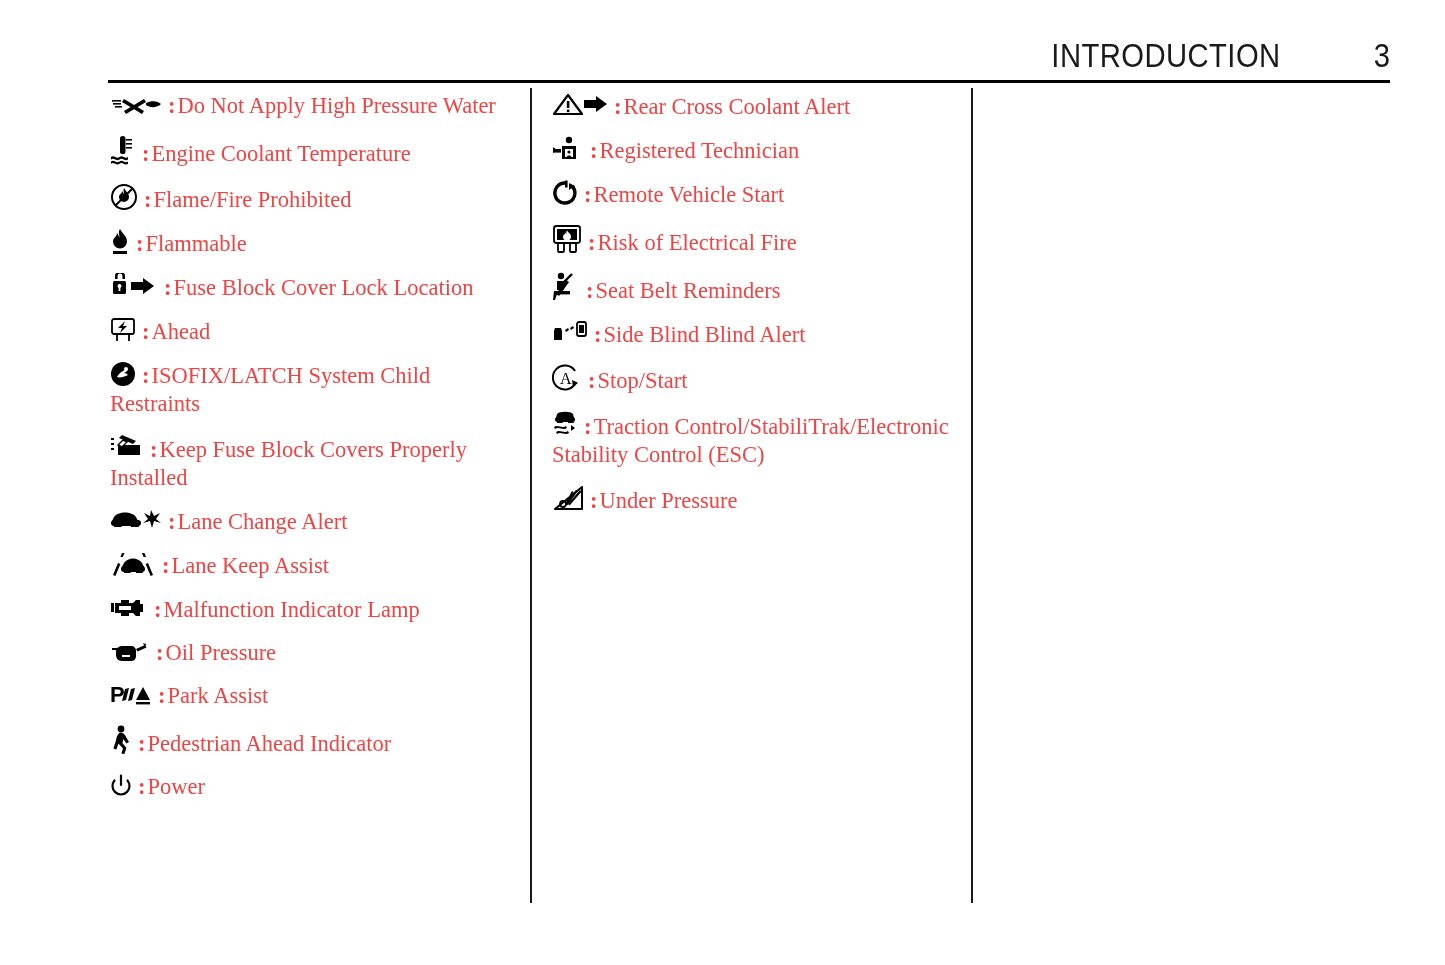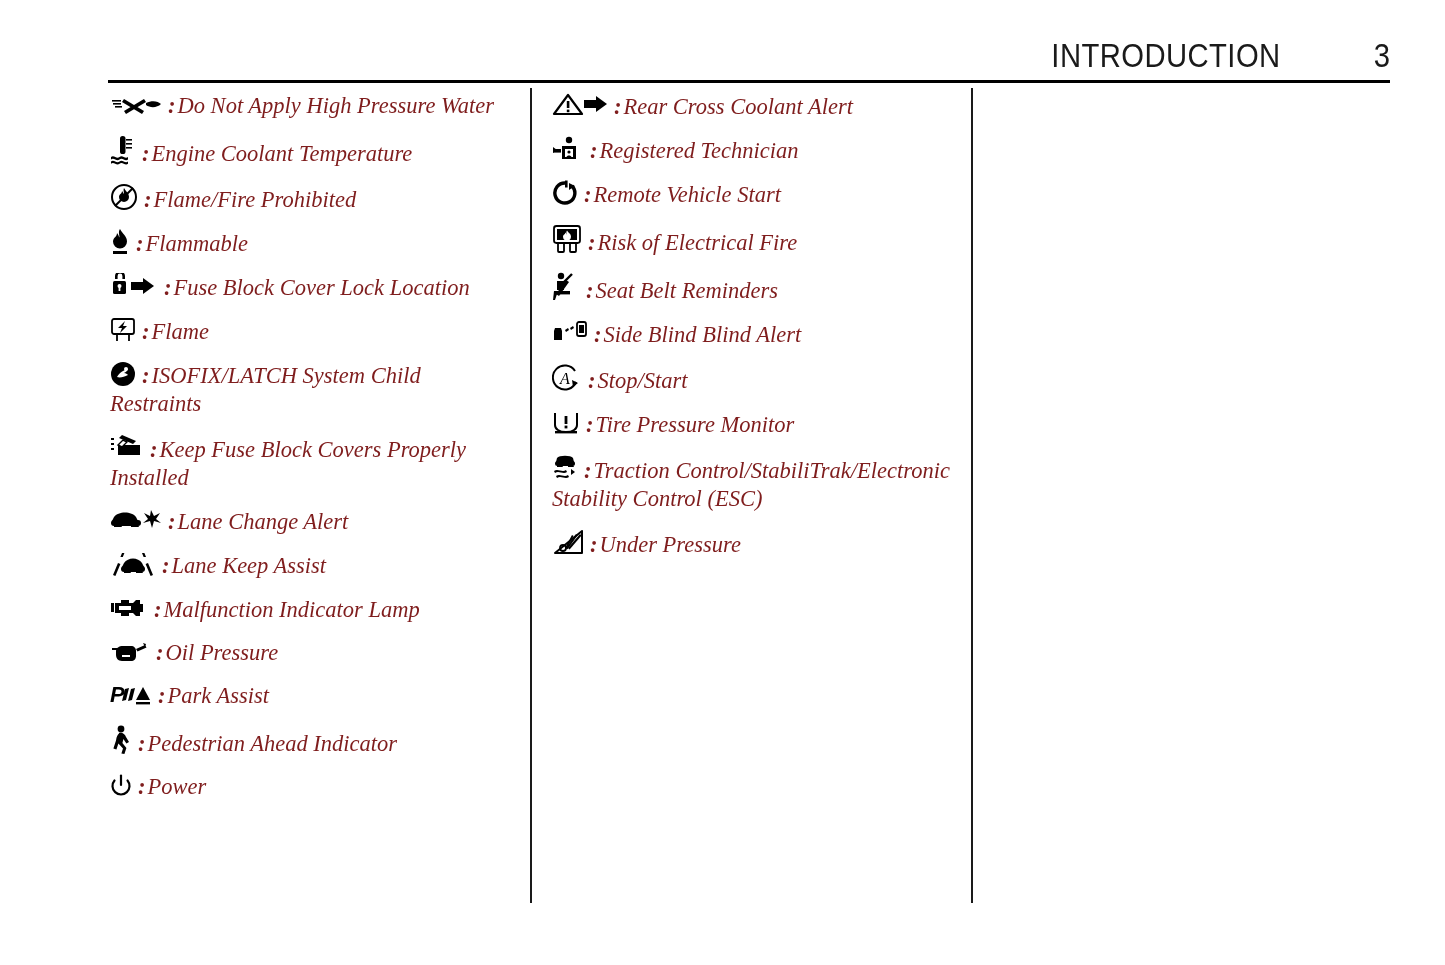--- a/index.html
+++ b/index.html
@@ -76,22 +76,21 @@
     top: 92px;
   }
   #column-left  { left: 110px; width: 400px; }
   #column-right { left: 552px; width: 400px; }
 
   .symbol-entry {
     display: block;
     margin-bottom: 15px;
     font-size: 22.5px;
     line-height: 28px;
-    color: #7f1d1d;
-    font-style: italic;
+    color: #ef4444;
   }
   .symbol-entry:last-child { margin-bottom: 0; }
 
   .entry-icon {
     display: inline-block;
     vertical-align: -4px;
     margin-right: 2px;
   }
   .entry-icon svg { display: block; }
 
@@ -156,21 +155,21 @@
        <path d="M21 9 h12 V5 l11 8 l-11 8 v-4 H21z"></path>
      </g>
         </svg></span><span class="entry-sep">:</span><span class="entry-label">Fuse Block Cover Lock Location</span></div>
     <div class="symbol-entry"><span class="entry-icon"><svg width="26" height="26" viewBox="0 0 26 26">
      <g fill="none" stroke="#000" stroke-width="1.8">
        <rect x="2" y="2" width="22" height="15" rx="2"></rect>
        <line x1="7" y1="17" x2="7" y2="24"></line>
             <line x1="19" y1="17" x2="19" y2="24"></line>
      </g>
      <path fill="#000" d="M15 4 l-7 7 h4 l-2 5 l7-7 h-4z"></path>
-     </svg></span><span class="entry-sep">:</span><span class="entry-label">Flame</span></div>
+     </svg></span><span class="entry-sep">:</span><span class="entry-label">Ahead</span></div>
     <div class="symbol-entry"><span class="entry-icon"><svg width="26" height="26" viewBox="0 0 26 26">
      <circle cx="13" cy="13" r="12" fill="#000"></circle>
      <path fill="#fff" d="M7 16 c3-5 7-7 11-8 c-1 2-2 3-4 4 c2 0 3 1 4 2 c-4 2-8 3-11 2z"></path>
      <circle cx="16" cy="8" r="2" fill="#fff"></circle>
      </svg></span><span class="entry-sep">:</span><span class="entry-label">ISOFIX/LATCH System Child Restraints</span></div>
     <div class="symbol-entry"><span class="entry-icon"><svg width="34" height="28" viewBox="0 0 34 28">
      <g fill="#000">
        <path d="M1 5 h3 v2 H1z"></path>
             <path d="M1 10 h3 v2 H1z"></path>
             <path d="M1 15 h3 v2 H1z"></path>
@@ -299,30 +298,20 @@
      </g>
      <rect x="27" y="5" width="5" height="8" fill="#000"></rect>
      </svg></span><span class="entry-sep">:</span><span class="entry-label">Side Blind Blind Alert</span></div>
     <div class="symbol-entry"><span class="entry-icon"><svg width="30" height="28" viewBox="0 0 30 28">
      <g fill="none" stroke="#000" stroke-width="2">
        <path d="M23 7 A12 12 0 1 0 24 18"></path>
      </g>
      <path fill="#000" d="M20 16 l6 3 l-5 4z"></path>
      <text x="8" y="20" font-family="Liberation Serif, serif" font-size="16" fill="#000">A</text>
      </svg></span><span class="entry-sep">:</span><span class="entry-label">Stop/Start</span></div>
-    <div class="symbol-entry"><span class="entry-icon"><svg width="28" height="26" viewBox="0 0 28 26">
-     <g fill="none" stroke="#000" stroke-width="2">
-       <path d="M3 3 v12 c0 4 4 7 11 7 s11-3 11-7 V3"></path>
-     </g>
-     <path fill="#000" d="M3 21 h22 v2.4 H3z"></path>
-     <g fill="#000">
-       <rect x="12.6" y="6" width="2.8" height="8"></rect>
-       <rect x="12.6" y="15.6" width="2.8" height="2.8"></rect>
-     </g>
-        </svg></span><span class="entry-sep">:</span><span class="entry-label">Tire Pressure Monitor</span></div>
     <div class="symbol-entry"><span class="entry-icon"><svg width="26" height="28" viewBox="0 0 26 28">
      <g fill="#000">
        <path d="M5 4 c2-3 14-3 16 0 l1 4 H4z"></path>
        <rect x="3" y="7" width="20" height="5" rx="2.5"></rect>
        <path d="M5 13 h6 l-1-2 H5z"></path>
             <path d="M16 13 h6 l-1-2 h-5z"></path>
        <path d="M2 17 c4-3 8 2 12-1 l1 2 c-4 3-8-2-12 1z"></path>
        <path d="M4 22 c4-3 8 2 12-1 l1 2 c-4 3-8-2-12 1z"></path>
        <path d="M19 15 l4 3 l-4 3z"></path>
      </g>

